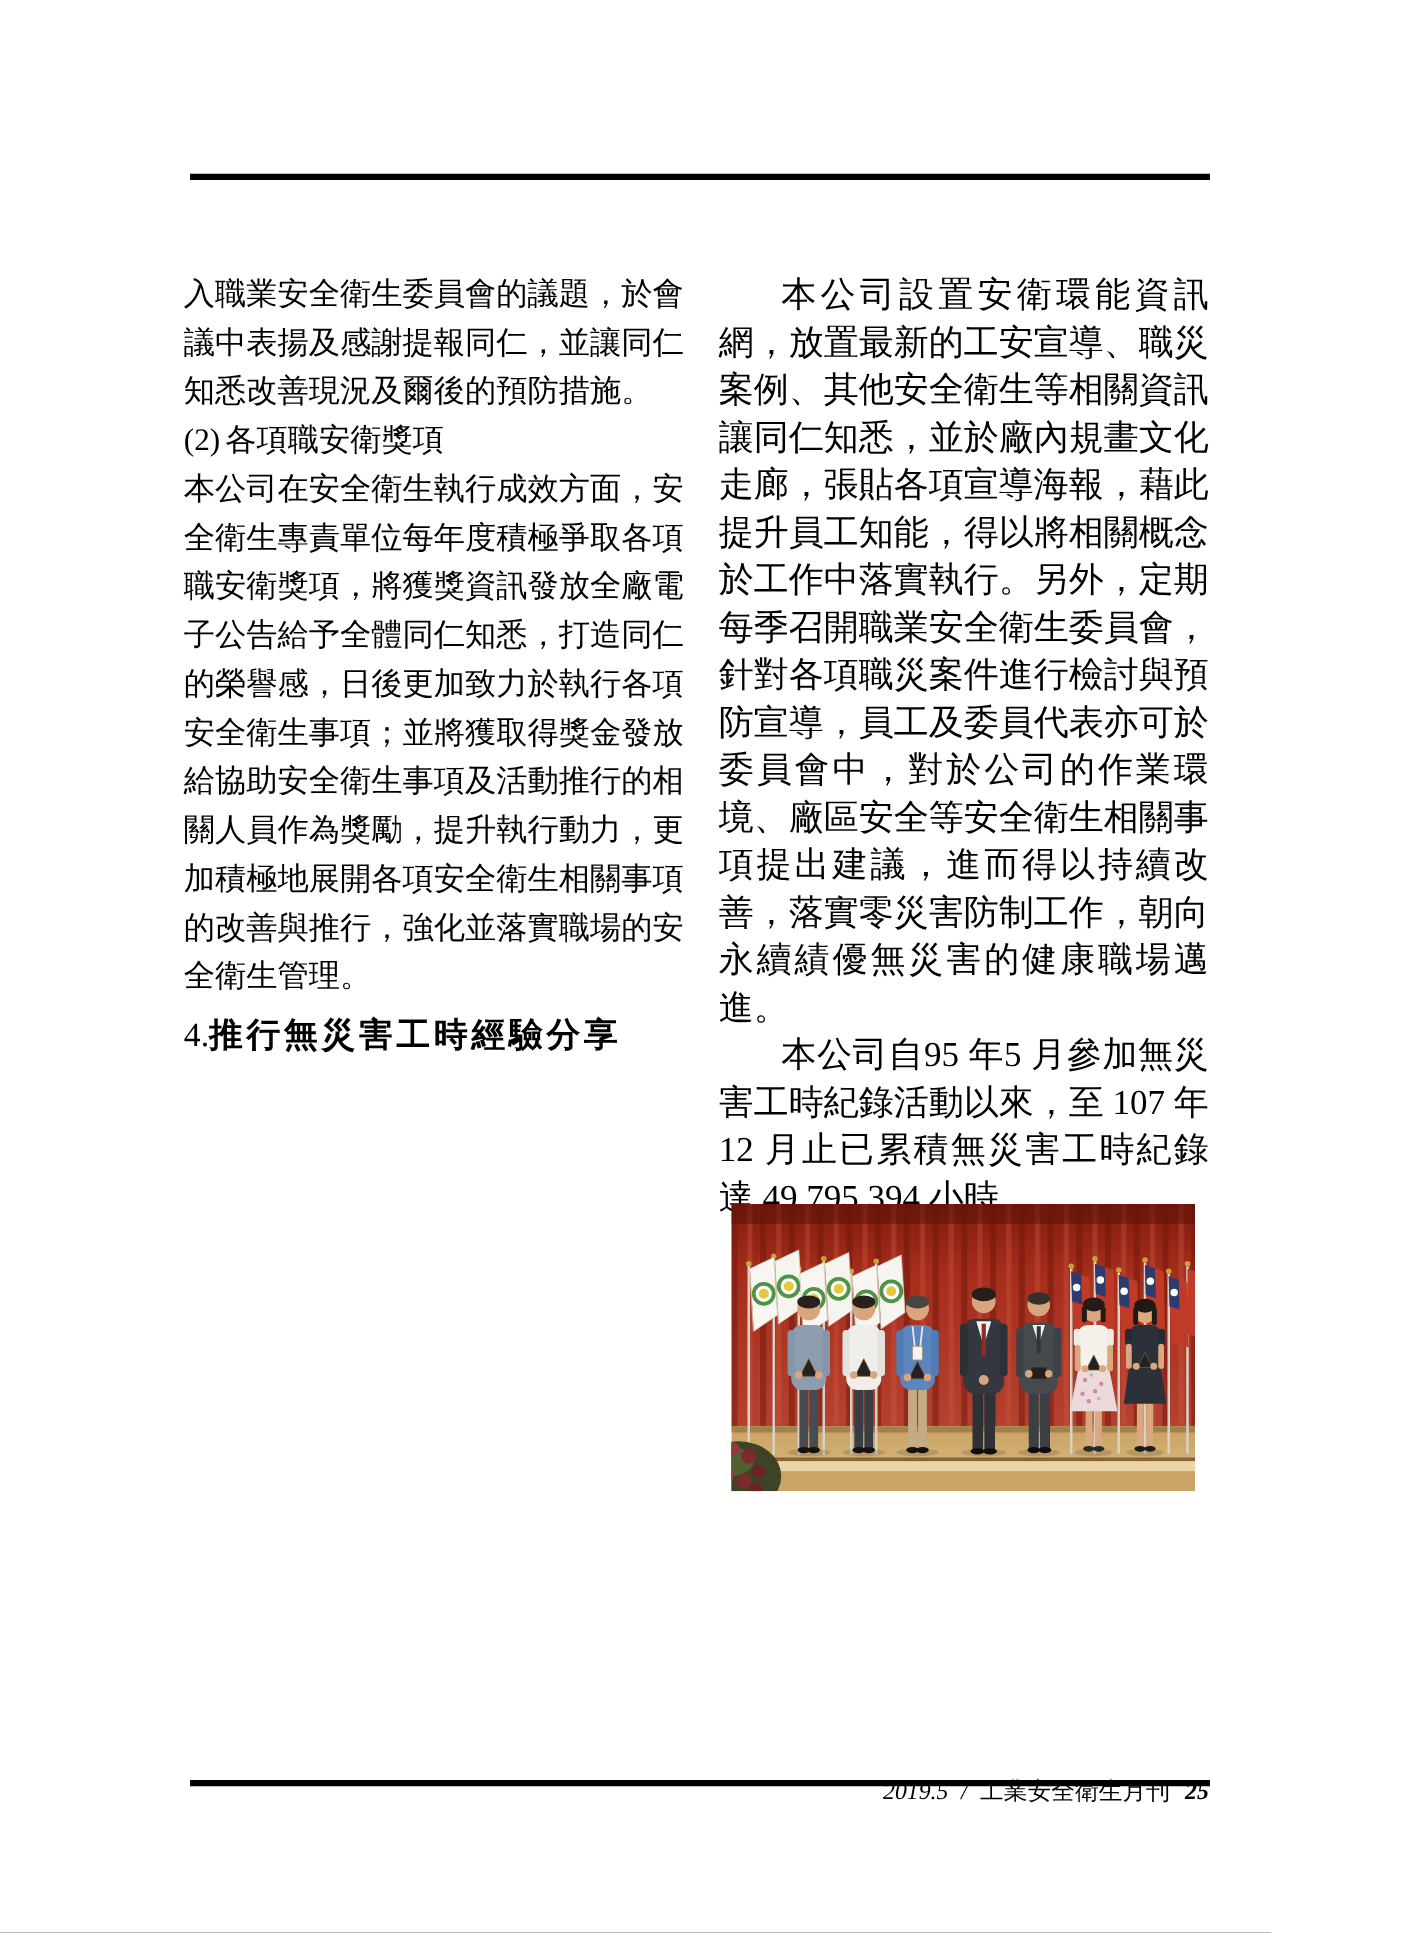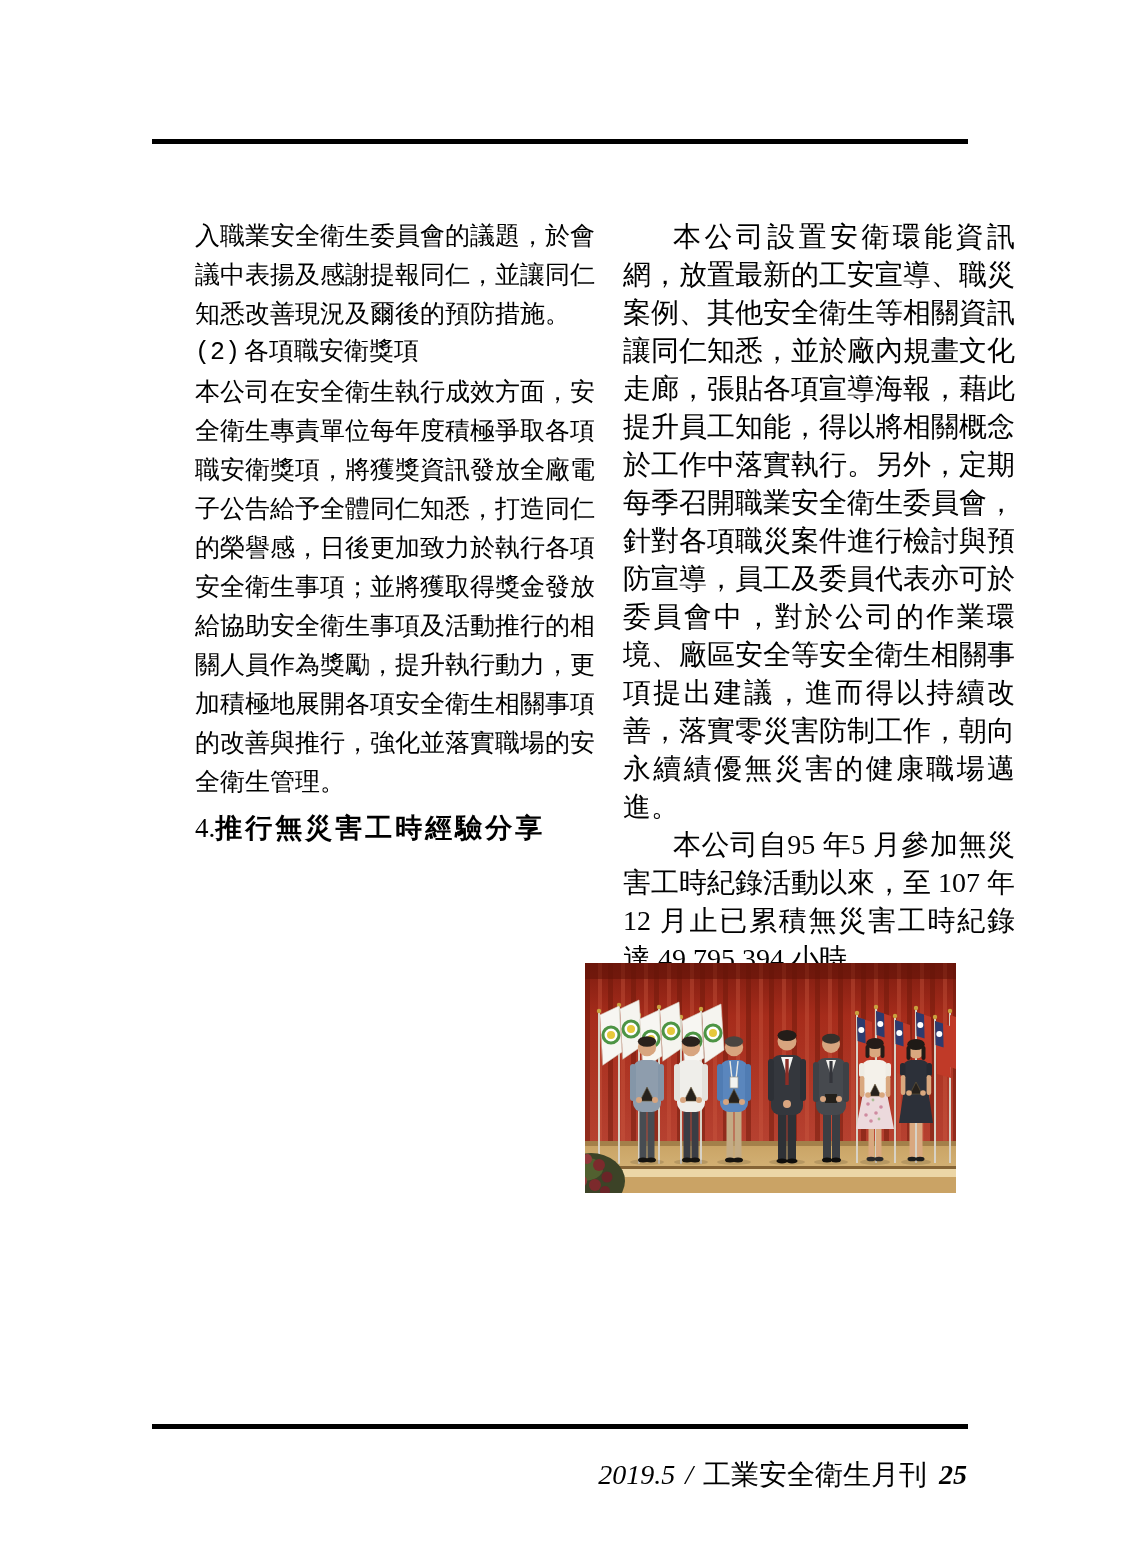--- a/index.html
+++ b/index.html
@@ -6,27 +6,27 @@
   .page {
     position:relative; width:1123px; height:1546px; margin:0 auto;
     background:#ffffff; color:#000;
     font-family:"Liberation Serif","DejaVu Serif",serif;
     overflow:hidden;
   }
   .rule { position:absolute; background:#000; }
   .top-rule   { left:152px; top:139px;  width:816px; height:5px; }
   .footer-rule{ left:152px; top:1424px; width:816px; height:5px; }
 
-  .col { position:absolute; text-align:justify;margin-left:48px; }
+  .col { position:absolute; text-align:justify; }
   .col p { margin:0; }
   .col-left  { left:147px; top:216px; width:400px; font-size:25px; line-height:39px; }
   .col-right { left:575px; top:218px; width:392px; font-size:28px; line-height:38px; }
 
   .hang   { margin-left:56px; }
-  .list-line { margin:0;font-family:Liberation Mono, monospace; }
+  .list-line { margin:0; }
   .list-line .marker { margin-right:4px; }
   .section-heading {
     font-size:27px; line-height:42px; margin:6px 0 4px 0; font-weight:normal;
   }
   .section-heading .sec-title { font-weight:bold; letter-spacing:3px; }
   .indent2 { text-indent:50px; }
 
   .photo {
     position:absolute; left:585px; top:963px; width:371px; height:230px;
     overflow:hidden;
@@ -38,21 +38,21 @@
     font-family:"Liberation Sans","DejaVu Sans",sans-serif;
     font-size:23px; line-height:36px; text-align:justify; margin:0;
   }
   .byline { font-size:23px; line-height:30px; letter-spacing:8px; margin:6px 0 0 0; }
   .byline sup, .fn-marker { font-size:15px; }
   .byline sup { vertical-align:super; letter-spacing:0; }
   .fn-marker { display:block; line-height:14px; margin-top:6px; }
   .footnote { font-size:23px; line-height:32px; letter-spacing:1.5px; margin:0; padding-left:34px; }
   .end-mark { font-family:"DejaVu Sans",sans-serif; font-size:21px; letter-spacing:0; margin-left:6px; }
 
-  .footer { position:absolute; top:1456px; right:156px; font-size:28px; white-space:nowrap; }
+  .footer { position:absolute; top:1420px; right:156px; font-size:19px; white-space:nowrap; }
   .footer .it  { font-style:italic; }
   .footer .sep { font-style:italic; margin:0 10px; }
   .footer .pg  { font-style:italic; font-weight:bold; margin-left:12px; }
 </style>
 </head>
 <body>
 
 <div class="page">
 
   <div class="rule top-rule"></div>

